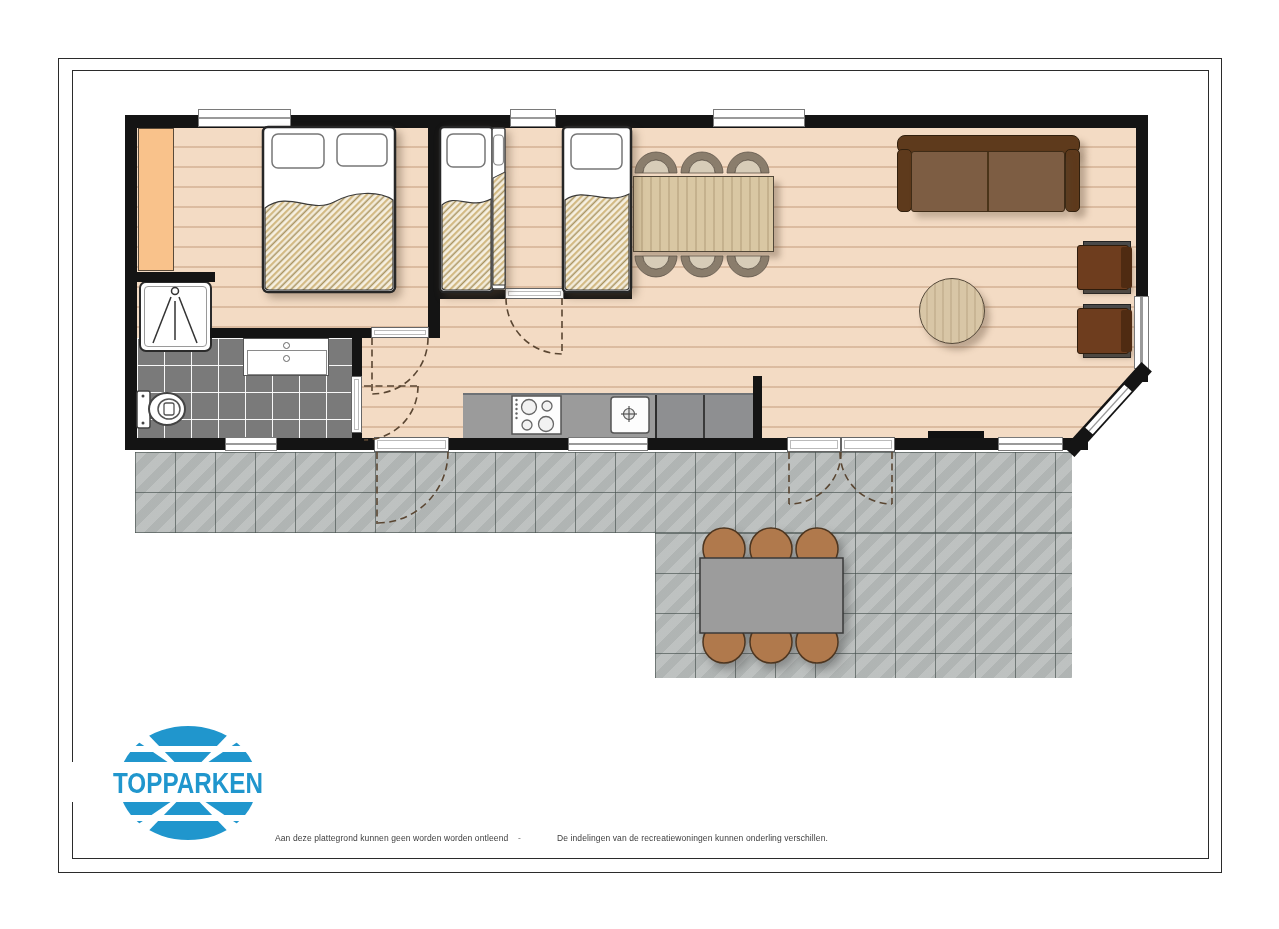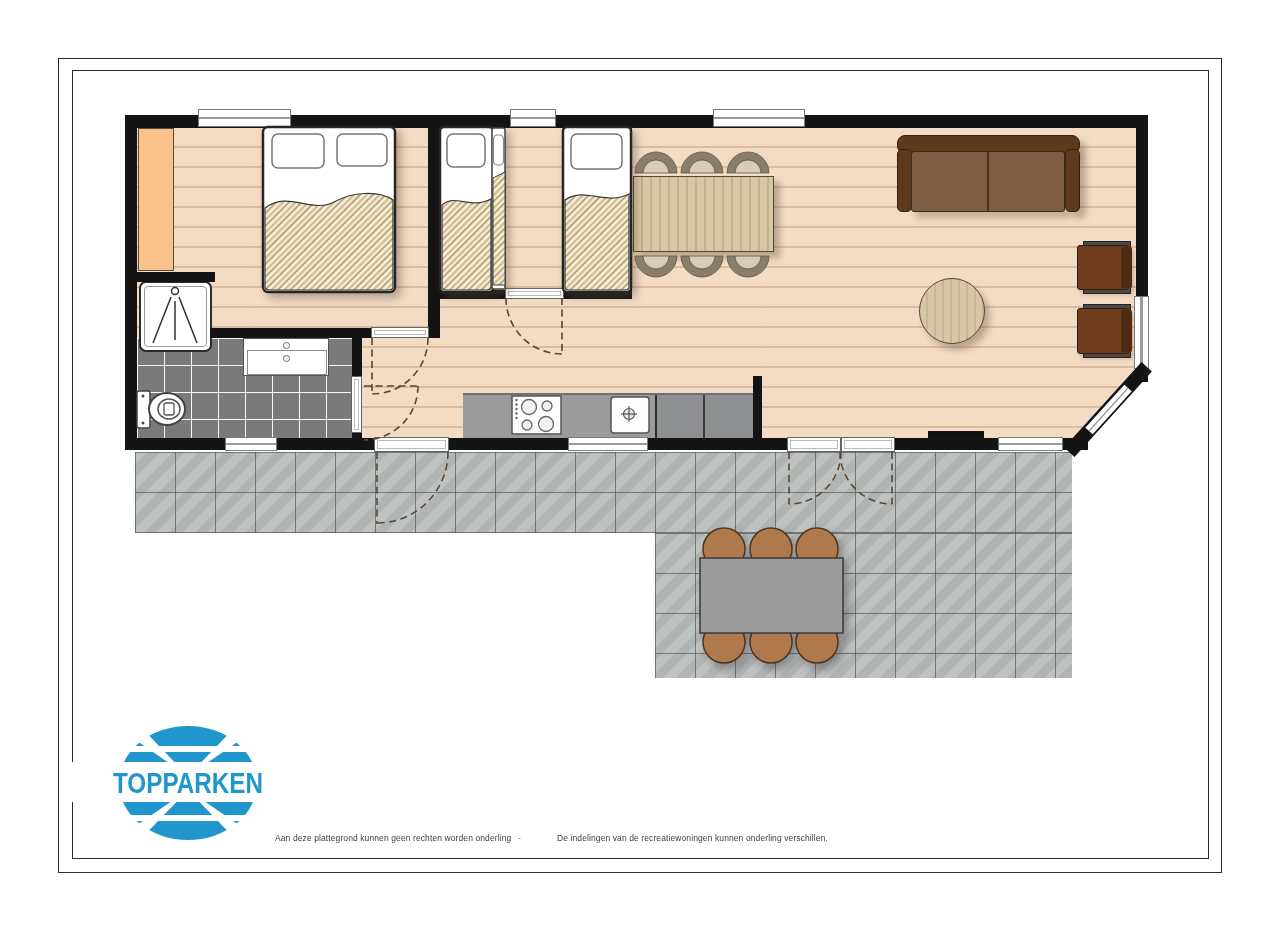--- a/index.html
+++ b/index.html
@@ -240,17 +240,17 @@
     <rect x="30" y="40" width="196" height="6" fill="#ffffff"></rect>
     <rect x="30" y="109" width="196" height="6" fill="#ffffff"></rect>
     <path d="M128,70 L58,22 L74,14 Z" fill="#ffffff"></path>
     <path d="M128,70 L198,22 L182,14 Z" fill="#ffffff"></path>
     <path d="M128,84 L58,132 L74,140 Z" fill="#ffffff"></path>
     <path d="M128,84 L198,132 L182,140 Z" fill="#ffffff"></path>
     <rect x="12" y="56" width="232" height="40" fill="#ffffff"></rect>
     <text x="128" y="87" text-anchor="middle" font-size="29" font-weight="bold" fill="#2096cd" textLength="150" lengthAdjust="spacingAndGlyphs">TOPPARKEN</text>
   </svg>
 
-  <div class="footer" style="left:275px;top:833px;">Aan deze plattegrond kunnen geen rechten worden onderling</div>
+  <div class="footer" style="left:275px;top:833px;">Aan deze plattegrond kunnen geen worden worden ontleend</div>
   <div class="footer" style="left:518px;top:833px;color:#777;">-</div>
   <div class="footer" style="left:557px;top:833px;">De indelingen van de recreatiewoningen kunnen onderling verschillen.</div>
 
 </div>
 
 </body></html>

